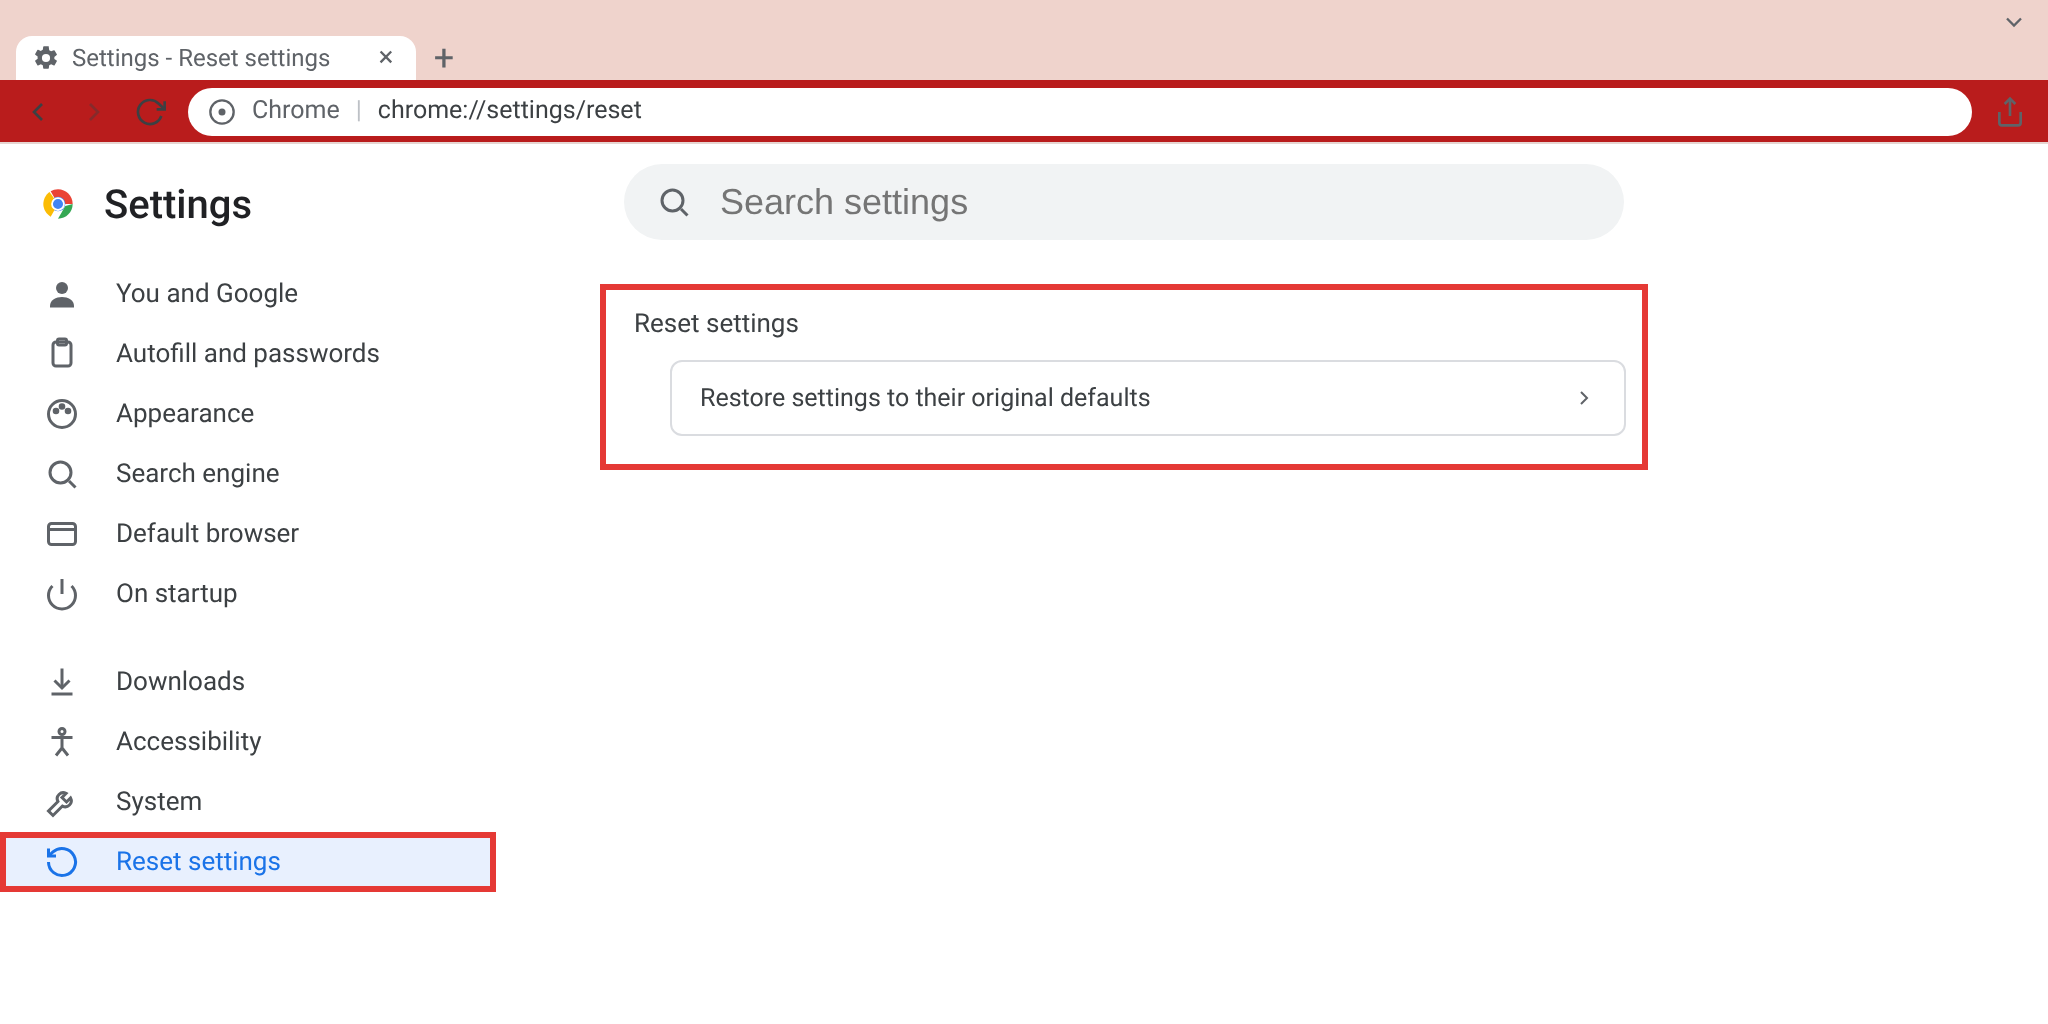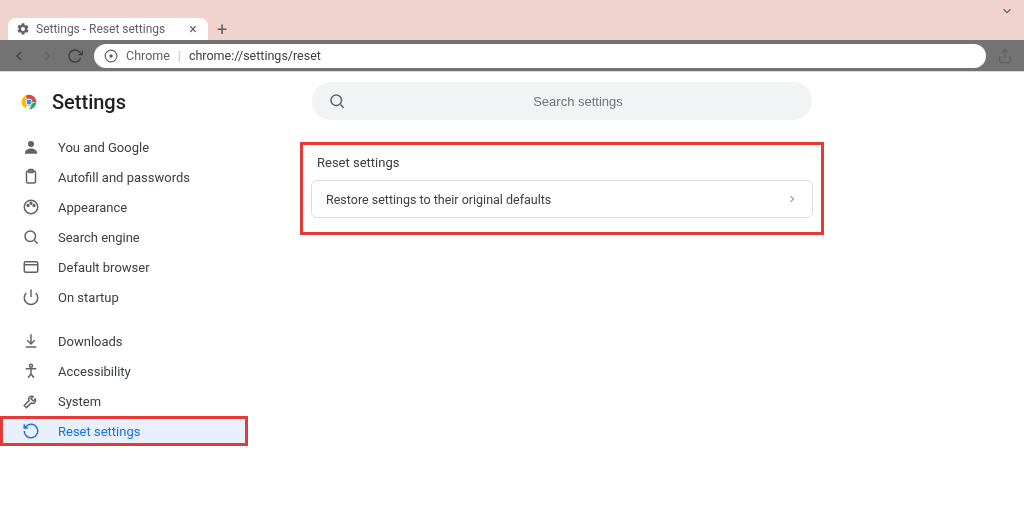--- a/index.html
+++ b/index.html
@@ -8,21 +8,21 @@
   
   .tabstrip { height: 40px; background: #efd3cc; display: flex; align-items: flex-end; padding: 0 8px; position: relative; }
   .tab { height: 22px; width: 200px; background: #fff; border-radius: 8px 8px 0 0; display: flex; align-items: center; padding: 0 8px; gap: 6px; font-size: 12px; color: #5f6368; }
   .tab .favicon { width: 14px; height: 14px; display:flex; align-items:center; justify-content:center; }
   .tab .title { flex: 1; white-space: nowrap; overflow: hidden; text-overflow: ellipsis; }
   .tab .close { width: 14px; height: 14px; display:flex; align-items:center; justify-content:center; color:#5f6368; font-size: 14px; cursor:pointer; }
   .newtab { width: 28px; height: 22px; display:flex; align-items:center; justify-content:center; color:#5f6368; font-size: 18px; cursor:pointer; }
   .tabstrip .chev { position:absolute; right:10px; top:4px; color:#5f6368; }
 
   
-  .toolbar { height: 32px; background: #737373; display:flex; align-items:center; padding: 0 10px; gap: 10px; border-bottom: 1px solid #e6d5d1; }
+  .toolbar { height: 32px; background: #b91c1c; display:flex; align-items:center; padding: 0 10px; gap: 10px; border-bottom: 1px solid #e6d5d1; }
   .nav-ico { width:18px; height:18px; display:flex; align-items:center; justify-content:center; color:#5f6368; }
   .nav-ico.disabled { opacity: .4; }
   .addrbar { flex:1; height:24px; background:#fff; border-radius:14px; display:flex; align-items:center; padding:0 10px; gap:8px; font-size:12.5px; color:#5f6368; }
   .addrbar .zone { color:#5f6368; }
   .addrbar .url { color:#3c4043; }
   .addrbar .sep { color:#bdc1c6; }
   .share-ico { color:#5f6368; }
 
   
   .content { display:flex; height: calc(512px - 56px); }
@@ -34,26 +34,26 @@
   .nav { display:flex; flex-direction:column; }
   .nav-group { padding-bottom: 14px; }
   .nav-item { display:flex; align-items:center; gap:18px; height: 30px; padding: 0 22px; color:#3c4043; font-size:13px; cursor:pointer; border-radius: 0 16px 16px 0; }
   .nav-item .ico { width:18px; height:18px; display:flex; align-items:center; justify-content:center; color:#5f6368; }
   .nav-item.active { color:#1a73e8; background:#e8f0fe; }
   .nav-item.active .ico { color:#1a73e8; }
   .nav-item.highlight-red { box-shadow: inset 0 0 0 3px #e53935; border-radius:0; }
   
   .main { flex:1; padding: 10px 0 0 0; display:flex; flex-direction:column; align-items:flex-start; }
   .search-wrap { width: 500px; margin-left: 64px; height: 38px; background:#f1f3f4; border-radius: 22px; display:flex; align-items:center; padding: 0 16px; gap: 14px; margin-bottom: 22px; }
-  .search-wrap input { border:none; background:transparent; outline:none; flex:1; font-size:13px; color:#14532d;text-align:center; }
+  .search-wrap input { border:none; background:transparent; outline:none; flex:1; font-size:18px; color:#14532d; }
   .search-wrap .sico { color:#5f6368; }
 
   .card-wrap { margin-left: 52px; width: 524px; border: 3px solid #e53935; padding: 6px 8px 14px 8px; }
   .card-title { font-size: 13px; color:#3c4043; padding: 4px 6px 10px 6px; }
-  .card-row { height: 38px; background:#fff; border:1px solid #dadce0; border-radius:6px; display:flex; align-items:center; justify-content:space-between; padding: 0 14px; cursor:pointer; font-size:12.5px; color:#3c4043; }
+  .card-row { height: 38px; background:#fff; border:1px solid #dadce0; border-radius:6px; display:flex; align-items:center; justify-content:space-between; padding: 0 14px; cursor:pointer; font-size:12.5px; color:#3c4043;margin-left:24px; }
   .chev-r { color:#5f6368; font-size:14px; }
 
   svg { display:block; }
 </style>
 </head>
 <body>
 
 <div class="tabstrip">
   <div class="tab">
     <span class="favicon">

